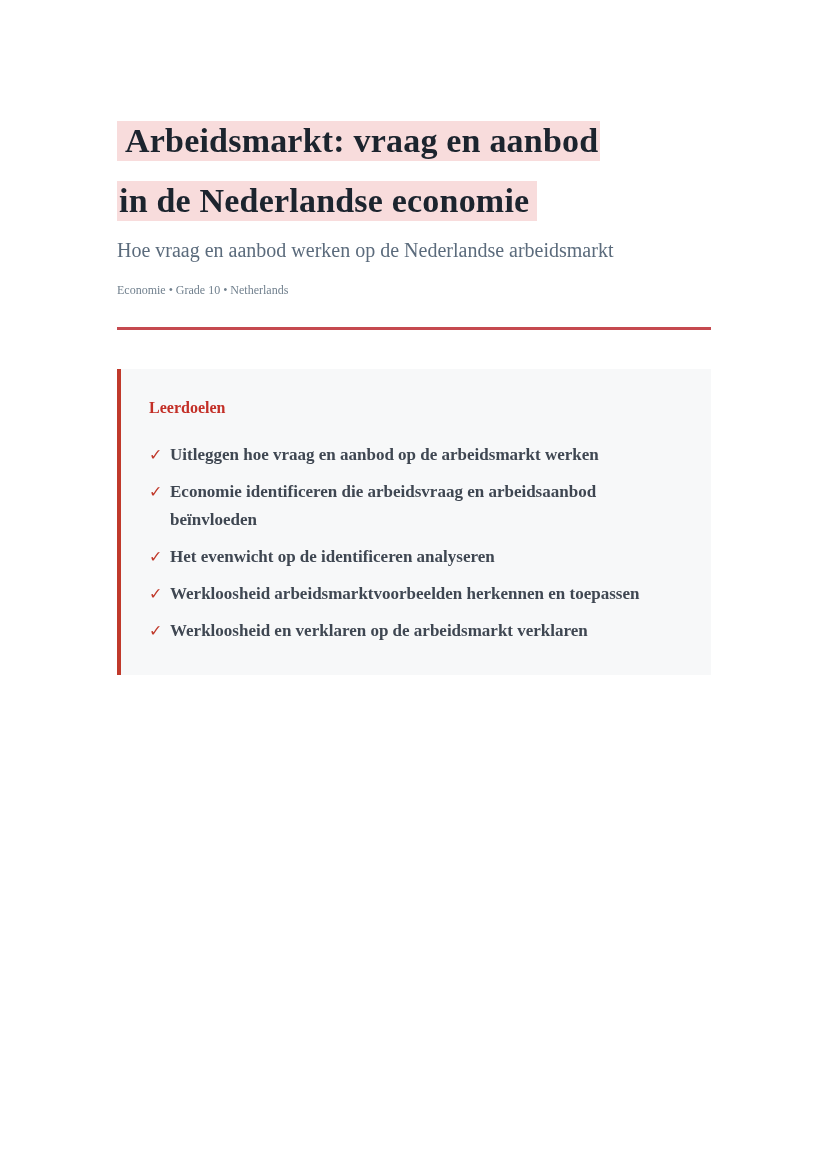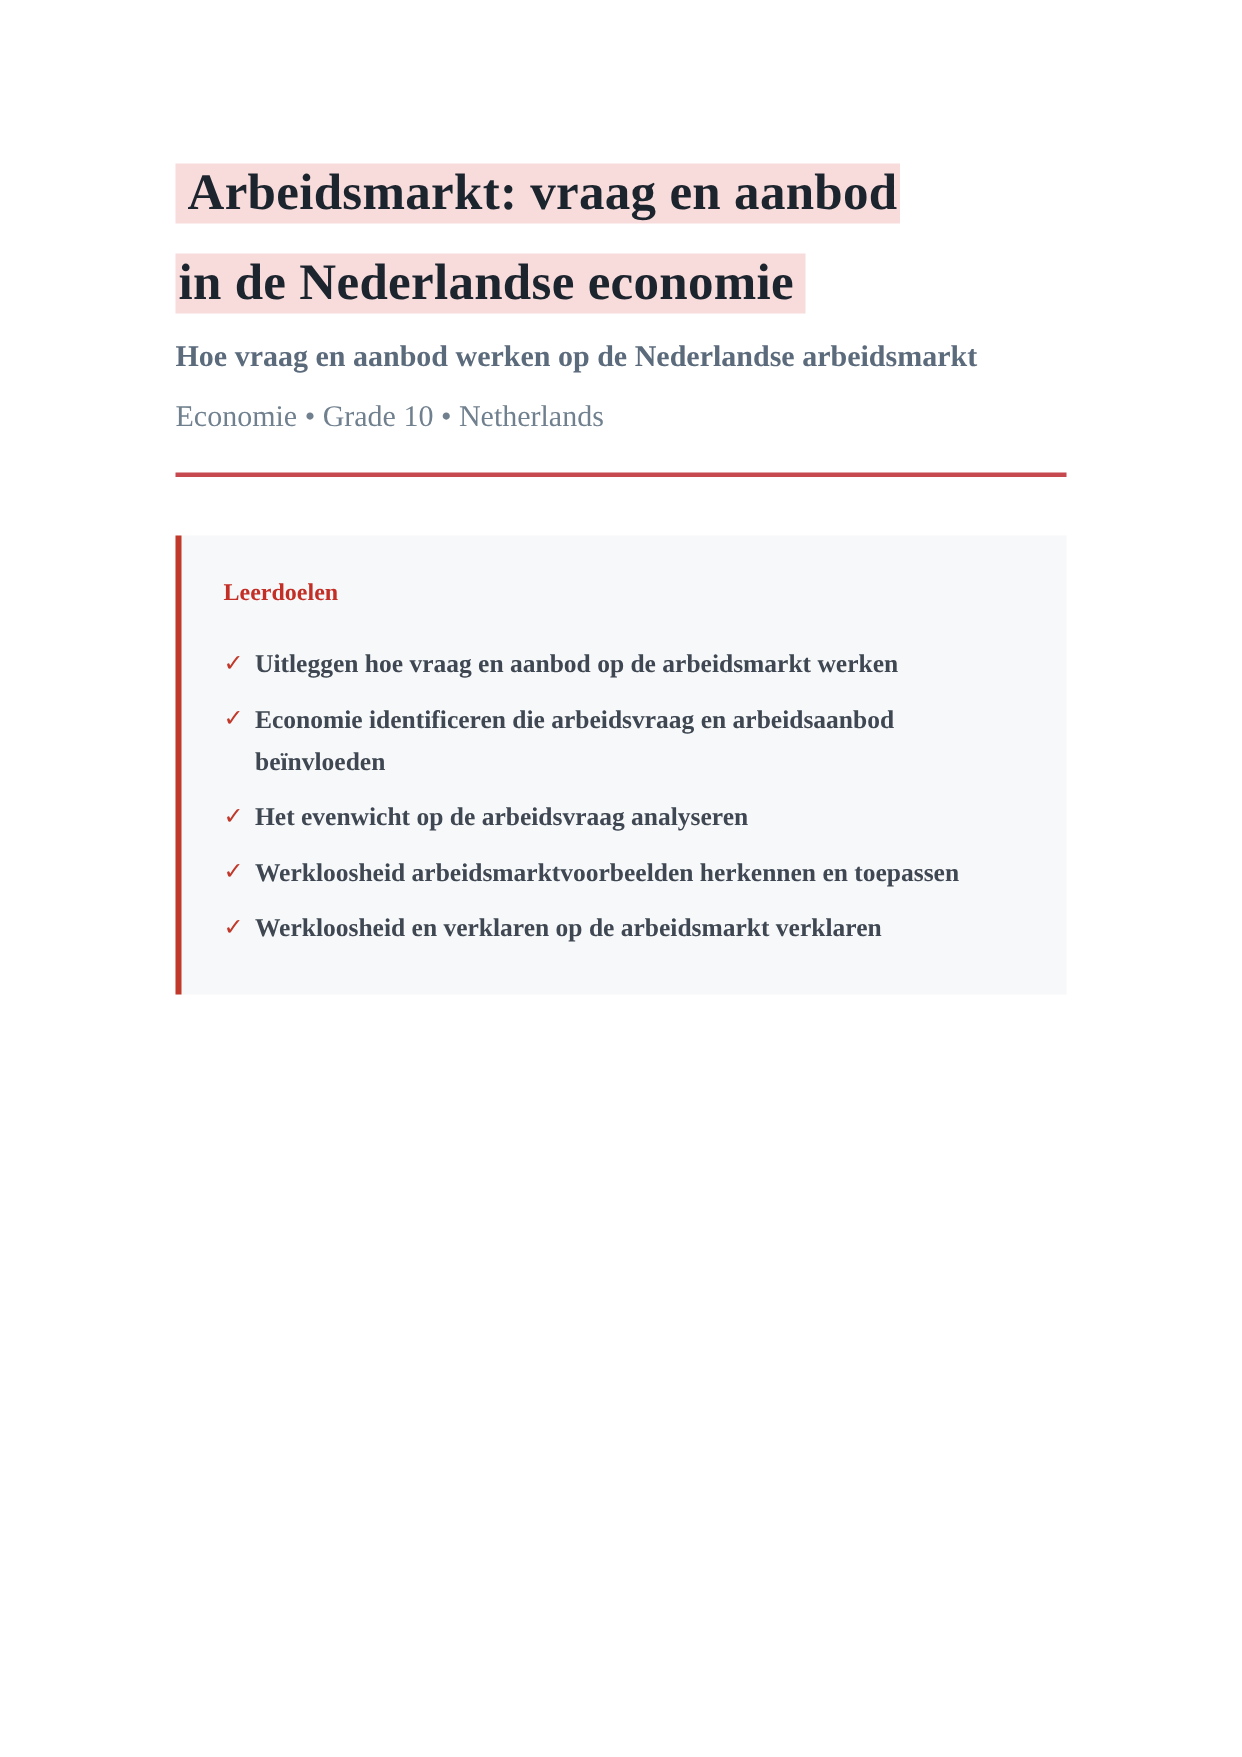--- a/index.html
+++ b/index.html
@@ -18,46 +18,46 @@
   html,body{margin:0;padding:0;}
   body{
     width:828px;
     height:1171px;
     background:var(--page-bg);
     font-family:"Liberation Serif","DejaVu Serif",serif;
     overflow:hidden;
   }
   .page{
     width:594px;
-    margin:4px auto;
+    margin:16px auto;
     padding-top:95px;
   }
   h1.lesson-title{
     margin:0 0 6px 0;
     font-size:34px;
     line-height:60px;
     font-weight:700;
     color:var(--title-text);
     letter-spacing:.2px;
   }
   .hl{
     background:var(--highlight-pink);
   }
   .hl-line1{padding:1px 2px 2px 8px;}
   .hl-line2{padding:1px 8px 2px 2px;}
   .subtitle{
     margin:0 0 15px 0;
     font-size:20px;
     line-height:27px;
     color:var(--subtitle-text);
-    font-weight:700;
+    font-weight:400;
   }
   .meta{
     margin:0 0 26px 0;
-    font-size:20px;
+    font-size:12px;
     line-height:22px;
     color:var(--meta-text);
   }
   .divider{
     height:3px;
     background:var(--rule-red);
     border:none;
     margin:0 0 39px 0;
   }
   .goals-card{
@@ -118,21 +118,21 @@
           <span class="goal-text">Uitleggen hoe vraag en aanbod op de arbeidsmarkt werken</span>
         </li>
 
         <li>
           <span class="check">✓</span>
           <span class="goal-text">Economie identificeren die arbeidsvraag en arbeidsaanbod beïnvloeden</span>
         </li>
 
         <li>
           <span class="check">✓</span>
-          <span class="goal-text">Het evenwicht op de arbeidsvraag analyseren</span>
+          <span class="goal-text">Het evenwicht op de identificeren analyseren</span>
         </li>
 
         <li>
           <span class="check">✓</span>
           <span class="goal-text">Werkloosheid arbeidsmarktvoorbeelden herkennen en toepassen</span>
         </li>
 
         <li>
           <span class="check">✓</span>
           <span class="goal-text">Werkloosheid en verklaren op de arbeidsmarkt verklaren</span>

